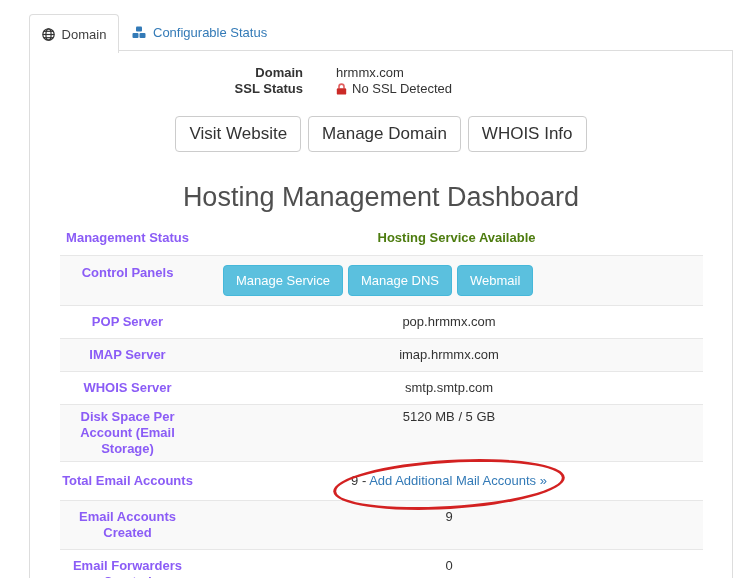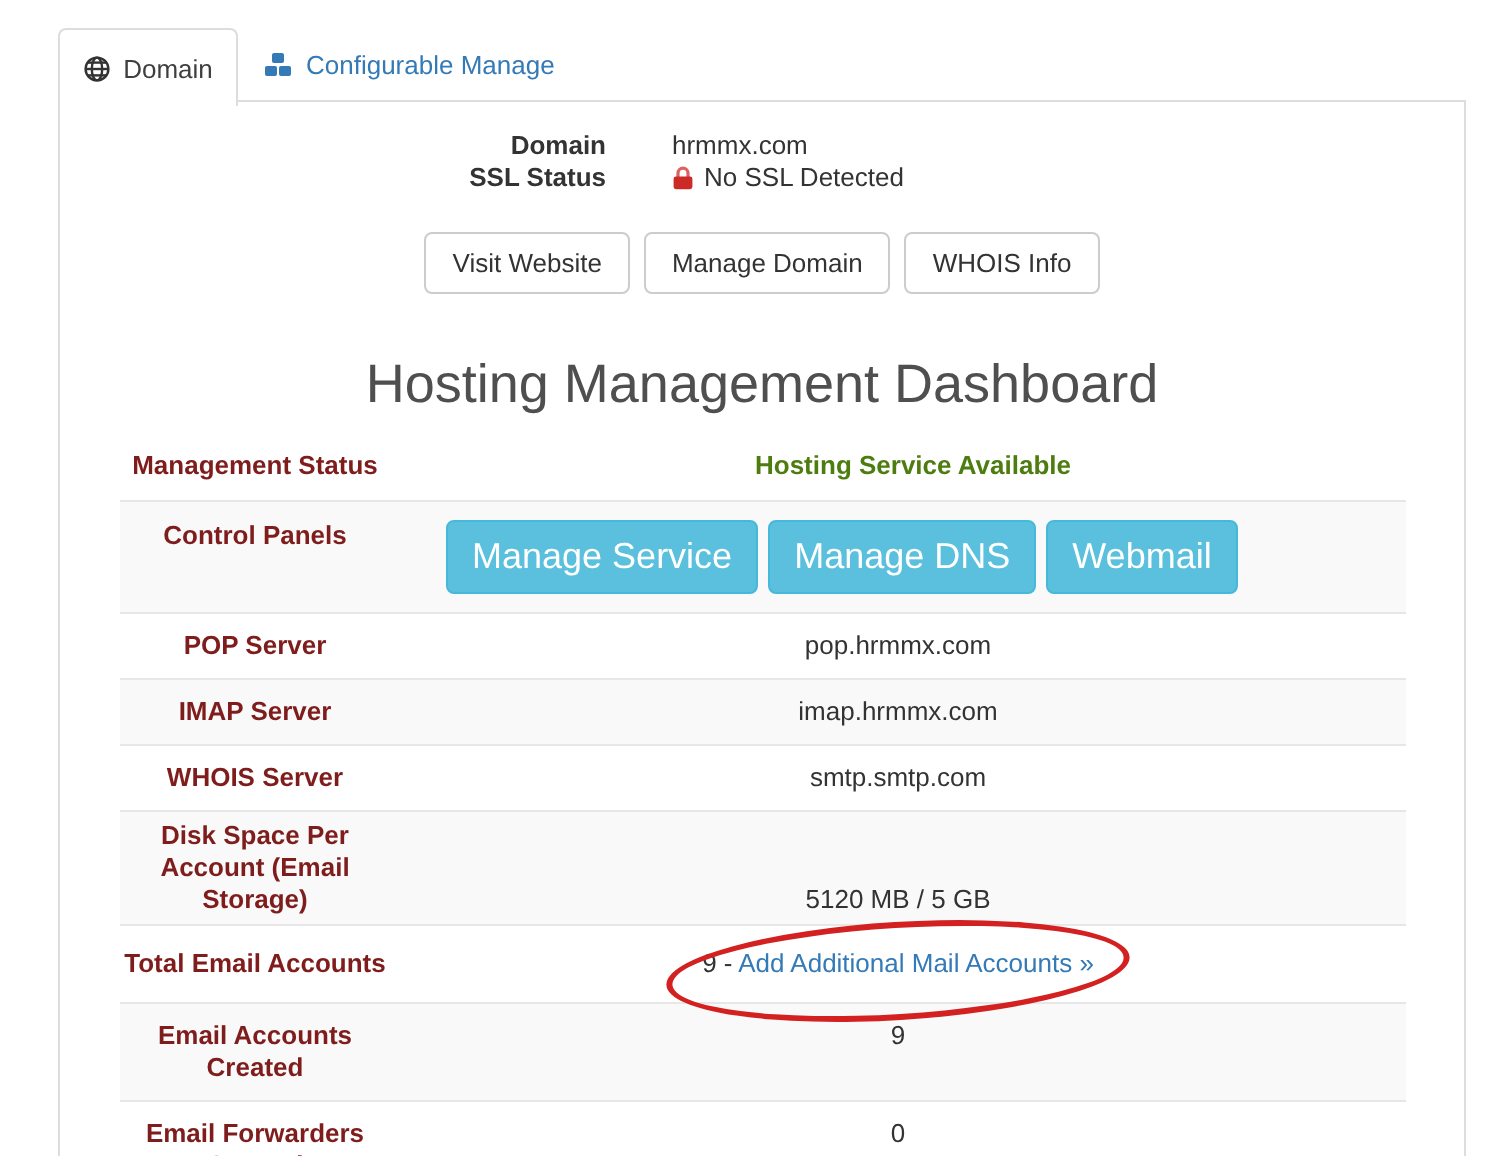--- a/index.html
+++ b/index.html
@@ -27,44 +27,44 @@
   }
   
   .fields{margin-top:14px;}
   .field-row{display:flex;line-height:15px;margin-bottom:1px;}
   .field-label{width:273px;text-align:right;font-weight:bold;color:#333;}
   .field-value{margin-left:33px;display:flex;align-items:center;gap:5px;text-align:center;}
   
   .btn-row{margin-top:20px;display:flex;justify-content:center;gap:7px;}
   .btn-default{
     background:#fff;border:1px solid #ccc;border-radius:4px;
-    padding:7px 13px;font-size:13px;color:#333;
+    padding:7px 13px;font-size:17px;color:#333;
     font-family:"Liberation Sans",sans-serif;cursor:pointer;
   }
   
   .dash-title{
     margin:30px 0 0;text-align:center;
     font-size:27px;font-weight:400;color:#4f4f4f;letter-spacing:0;
   }
   
   .mgmt-table{margin:10px 0 0 30px;width:643px;}
   .trow{display:flex;align-items:flex-start;border-top:1px solid #e7e7e7;padding:8px 0;}
   .trow.striped{background:#f9f9f9;}
   .trow.no-top{border-top:none;}
   .trow.pad-status{padding:7px 0 9px;}
   .trow.pad-buttons{padding:9px 0;}
-  .trow.pad-compact{padding:4px 0;align-items:flex-end;}
+  .trow.pad-compact{padding:4px 0;}
   .trow.pad-tall{padding:11px 0;}
-  .tlabel{width:135px;text-align:center;font-weight:bold;line-height:16px;color:#7f1d1d;}
+  .tlabel{width:135px;text-align:center;font-weight:bold;line-height:16px;color:#8b5cf6;}
   .tvalue{flex:1;text-align:center;line-height:16px;position:relative;color:#333;}
   .tvalue.left-status{text-align:center;padding-left:15px;font-weight:bold;color:#4d7c0f;}
   .tvalue.left-buttons{text-align:left;padding-left:28px;display:flex;gap:5px;}
   .btn-teal{
     background:#5bc0de;border:1px solid #46b8da;border-radius:4px;
-    padding:7px 12px;font-size:18px;color:#fff;
+    padding:7px 12px;font-size:13px;color:#fff;
     font-family:"Liberation Sans",sans-serif;cursor:pointer;
   }
   .link{color:#337ab7;cursor:pointer;}
   .red-ellipse{
     position:absolute;left:50%;top:-13px;width:226px;height:43px;
     margin-left:-116px;border:3px solid #d32121;border-radius:50%;
     transform:rotate(-3.5deg);pointer-events:none;
   }
   .icon{display:inline-flex;flex:none;}
 </style>
@@ -85,21 +85,21 @@
 </div>
 
 <div class="tab-inactive">
   <span class="icon">
     <svg width="14" height="13" viewBox="0 0 14 13" fill="#337ab7">
       <rect x="4" y="0.5" width="6" height="5" rx="1"></rect>
       <rect x="0.5" y="7" width="6" height="5" rx="1"></rect>
       <rect x="7.5" y="7" width="6" height="5" rx="1"></rect>
     </svg>
   </span>
-  <span>Configurable Manage</span>
+  <span>Configurable Status</span>
 </div>
 
 <div class="panel">
 
   <div class="fields">
     <div class="field-row">
       <div class="field-label">Domain</div>
       <div class="field-value">hrmmx.com</div>
     </div>
     <div class="field-row">

